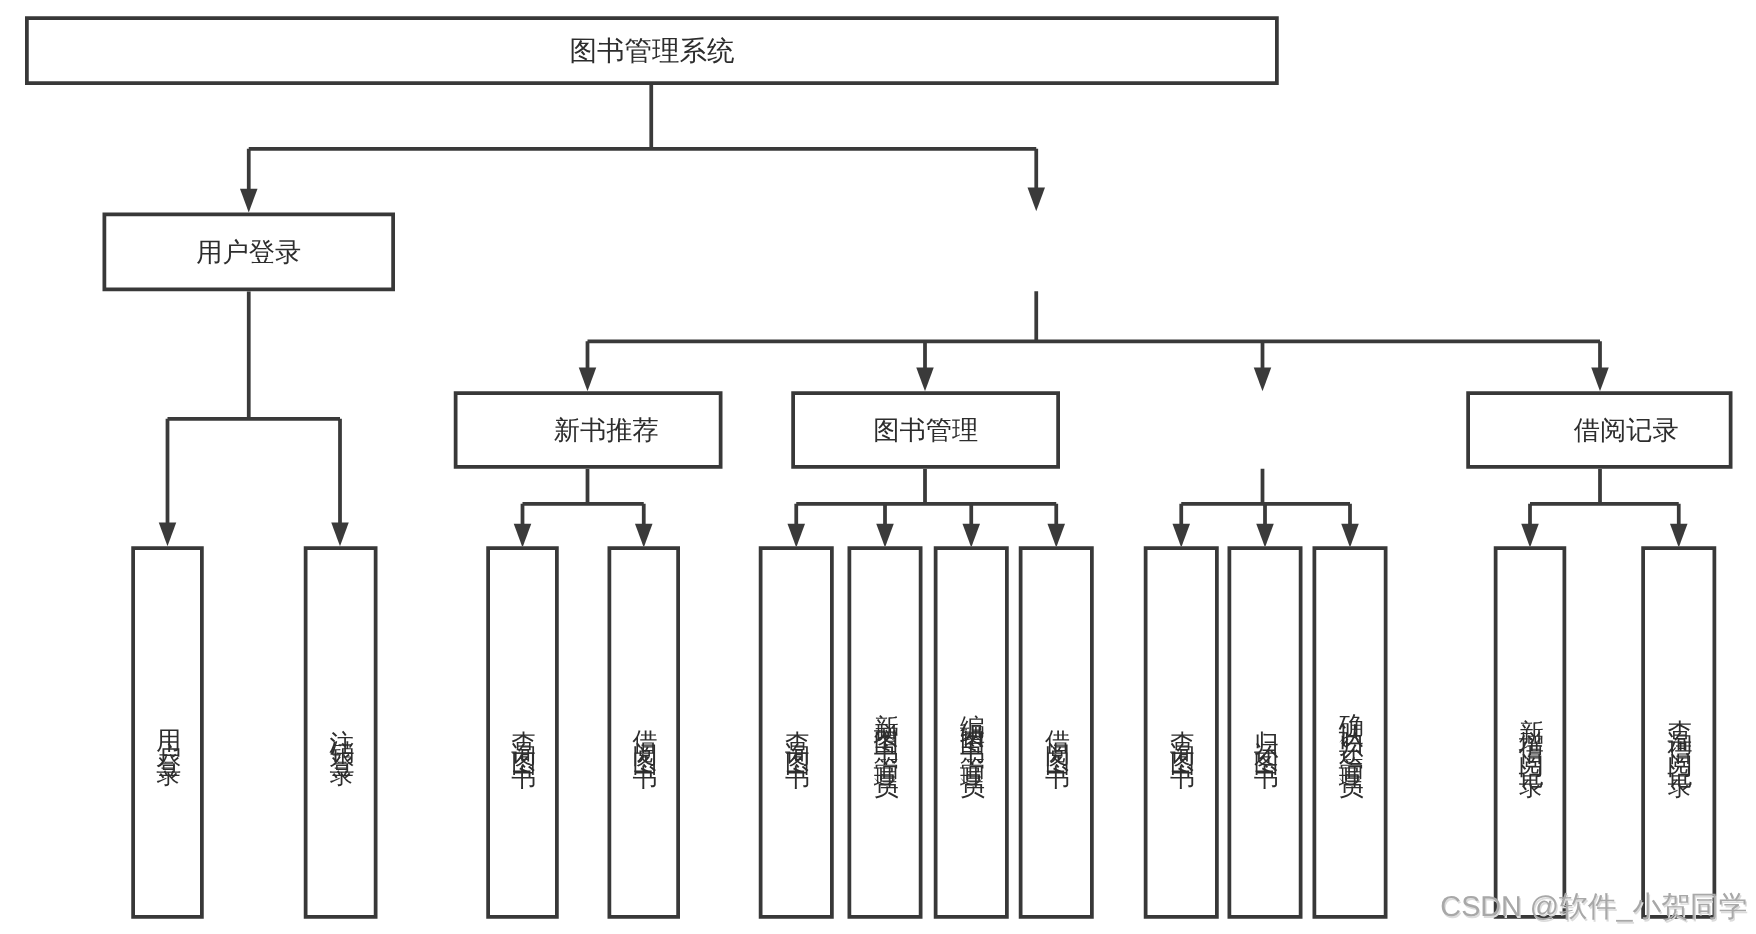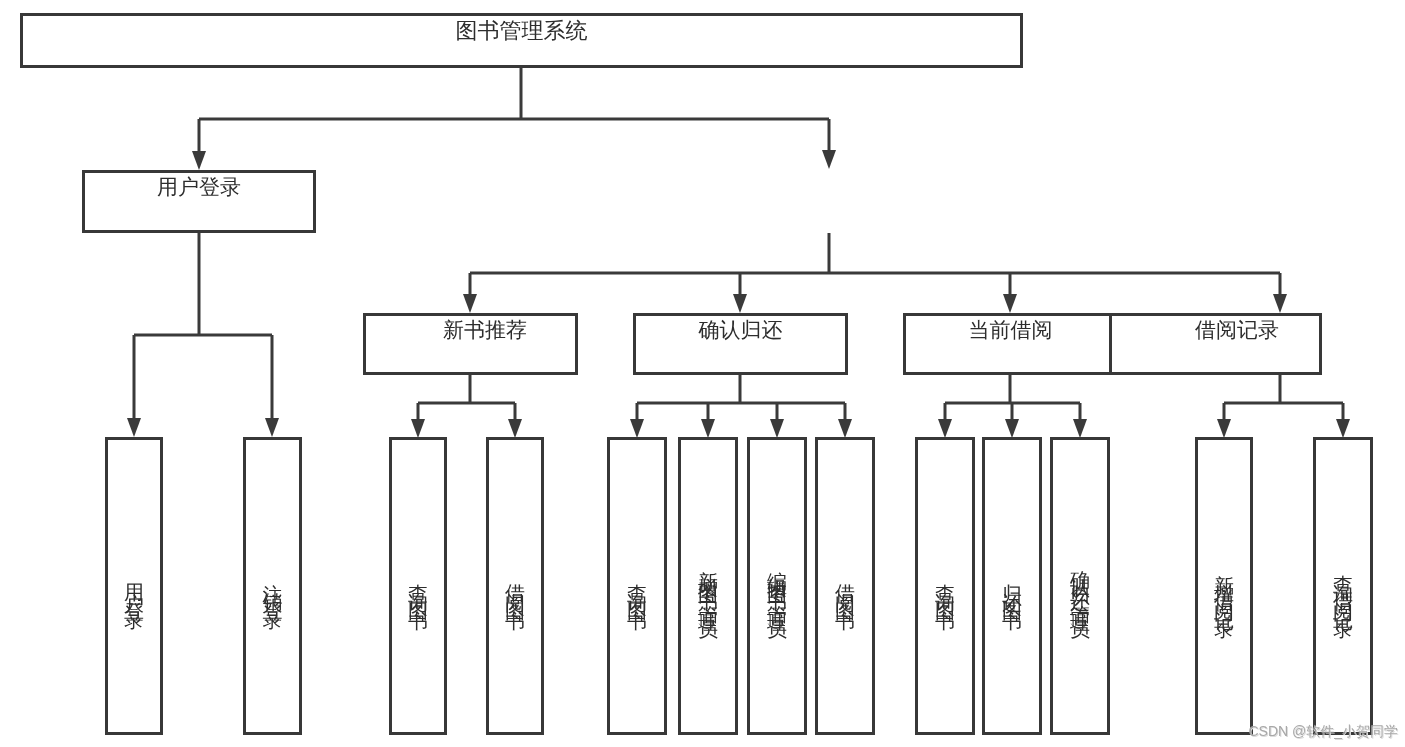--- a/index.html
+++ b/index.html
@@ -18,41 +18,41 @@
     overflow:hidden;
   }
   #connectors{position:absolute;left:0;top:0;width:1405px;height:747px;pointer-events:none;}
   .line{stroke:var(--line);stroke-width:3;fill:none;}
   .head{fill:var(--line);stroke:none;}
   .node{
     position:absolute;
     background:#fff;
     border:3px solid var(--border);
     box-sizing:border-box;
-    display:flex;align-items:flex-start;justify-content:center;
+    display:flex;align-items:center;justify-content:center;
     font-size:21px;color:var(--text);
     white-space:nowrap;
   }
   .node.root{font-size:22px;}
   .leaf{
     position:absolute;top:437px;height:298px;
     background:#fff;border:3px solid var(--border);
     box-sizing:border-box;
     display:flex;align-items:center;justify-content:center;
   }
   .leaf span{
     writing-mode:vertical-rl;
     text-orientation:mixed;
     font-size:20px;letter-spacing:9px;line-height:1.15;
     color:var(--text);
   }
   .leaf.long span{letter-spacing:7px;}
   .watermark{
     position:absolute;right:7px;bottom:6px;
-    font-size:14px;color:var(--wm);
+    font-size:23px;color:var(--wm);
     text-shadow:1px 1px 0 #dcdcdc;
     white-space:nowrap;
   }
 </style>
 </head>
 <body>
 
 <div id="canvas">
 
   <svg id="connectors" viewBox="0 0 1405 747" xmlns="http://www.w3.org/2000/svg">
@@ -96,26 +96,23 @@
   </div>
 
   <div class="node" style="left:82px;top:170px;width:234px;height:63px;">
     <span>用户登录</span>
   </div>
 
   <div class="node" style="left:363px;top:313px;width:215px;height:62px;padding-left:29px;">
     <span>新书推荐</span>
   </div>
   <div class="node" style="left:633px;top:313px;width:215px;height:62px;">
-    <span>确认归还</span>
+    <span>图书管理</span>
   </div>
-  <div class="node" style="left:903px;top:313px;width:215px;height:62px;">
-    <span>当前借阅</span>
-  </div>
-  <div class="node" style="left:1109px;top:313px;width:213px;height:62px;padding-left:43px;">
+  <div class="node" style="left:1173px;top:313px;width:213px;height:62px;padding-left:43px;">
     <span>借阅记录</span>
   </div>
 
   <div class="leaf" style="left:105px;width:58px;">
     <span>用户登录</span>
   </div>
   <div class="leaf" style="left:243px;width:59px;">
     <span>注销登录</span>
   </div>
 

